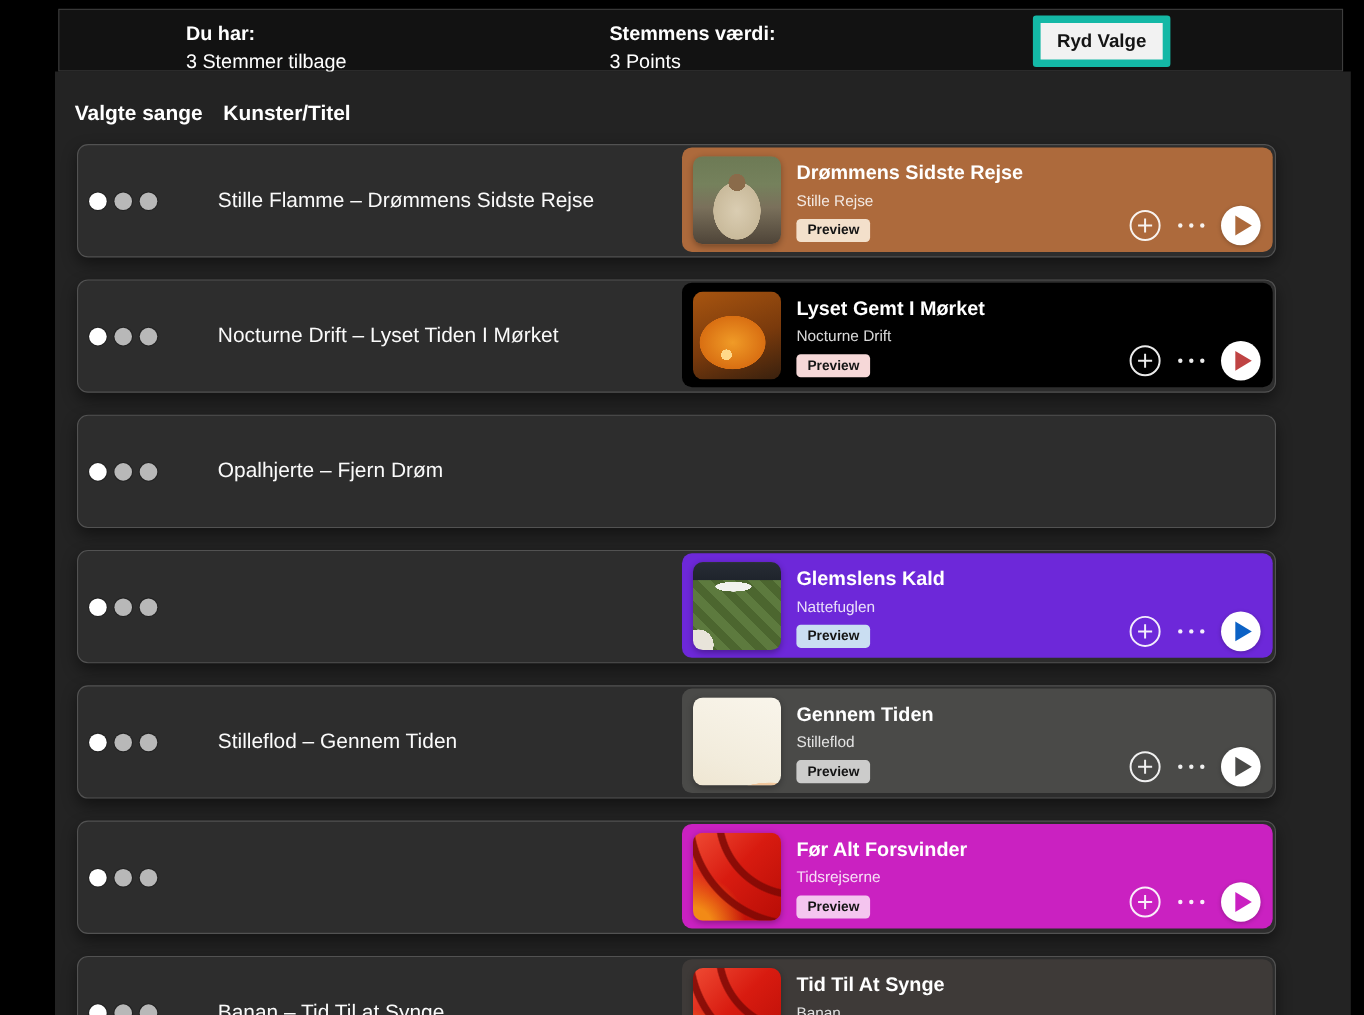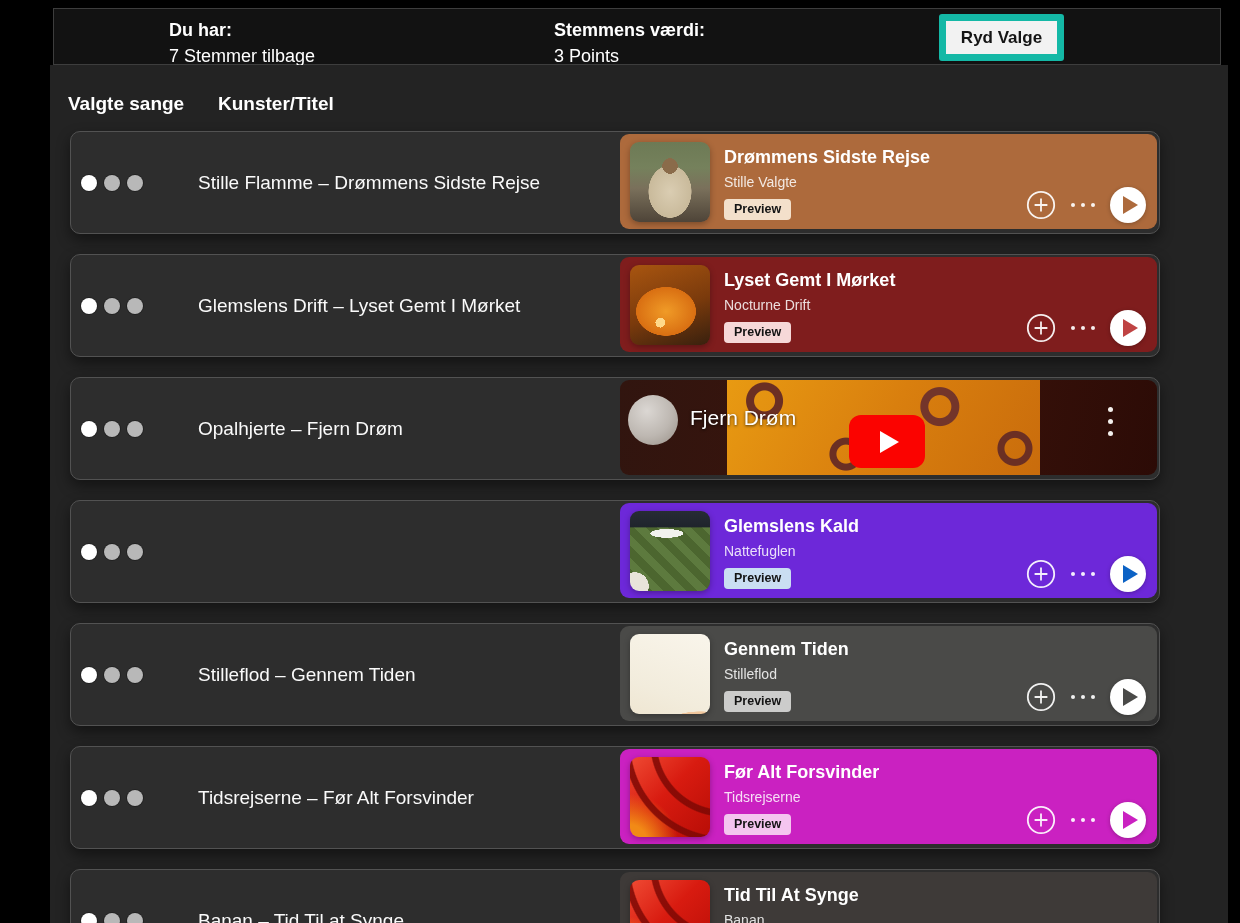--- a/index.html
+++ b/index.html
@@ -15,21 +15,21 @@
   .hlabel{font-size:18px;font-weight:bold;line-height:26px;}
   .hvalue{font-size:18px;line-height:26px;}
   .clear-btn{position:absolute;left:885px;top:5px;width:125px;height:47px;background:#f2f2f2;
     border:7px solid #14b8a6;border-radius:3px;color:#141414;font-size:17px;font-weight:600;
     font-family:"Liberation Sans",sans-serif;cursor:pointer;}
 
   
   .list-area{position:absolute;left:0;top:65px;width:1178px;height:858px;background:#232323;}
   .col-label{position:absolute;top:28px;color:#fff;font-size:19px;font-weight:bold;}
   .col-label.col1{left:18px;}
-  .col-label.col2{left:168px;}
+  .col-label.col2{left:153px;}
   .rows{position:absolute;left:20px;top:66px;width:1090px;display:flex;flex-direction:column;gap:20px;}
 
   .row{position:relative;flex:none;height:101px;background:#2d2d2d;border:1px solid #525252;
     border-radius:10px;box-shadow:0 6px 14px rgba(0,0,0,.45);}
   .dots{position:absolute;left:10px;top:50%;transform:translateY(-50%);display:flex;gap:7px;}
   .dot{width:16px;height:16px;border-radius:50%;background:#b8b8b8;box-shadow:0 0 0 1px rgba(0,0,0,.25);}
   .song-label{position:absolute;left:127px;top:50%;transform:translateY(-50%);color:#fafafa;
     font-size:19px;white-space:nowrap;}
 
   
@@ -94,21 +94,21 @@
     linear-gradient(135deg,#ef4a33 0%,#d81b10 45%,#b80d06 100%);}
 </style>
 </head>
 <body>
 
 <div class="content">
 
   <div class="header-bar">
     <div class="hgroup g1">
       <div class="hlabel">Du har:</div>
-      <div class="hvalue">7 Stemmer tilbage</div>
+      <div class="hvalue">3 Stemmer tilbage</div>
     </div>
     <div class="hgroup g2">
       <div class="hlabel">Stemmens værdi:</div>
       <div class="hvalue">3 Points</div>
     </div>
     <button class="clear-btn">Ryd Valge</button>
   </div>
 
   <div class="list-area">
     <div class="col-label col1">Valgte sange</div>
@@ -117,21 +117,21 @@
         <div class="row">
     <div class="dots">
       <span class="dot" style="background: rgb(255, 255, 255);"></span>
       <span class="dot" style="background: rgb(184, 184, 184);"></span>
       <span class="dot" style="background: rgb(184, 184, 184);"></span>
     </div>
     <div class="song-label">Stille Flamme – Drømmens Sidste Rejse</div>
     <div class="embed" style="background: rgb(173, 106, 60);">
       <div class="sp-art art-pug-in-blanket"></div>
       <div class="sp-title">Drømmens Sidste Rejse</div>
-      <div class="sp-artist">Stille Valgte</div>
+      <div class="sp-artist">Stille Rejse</div>
       <div class="sp-badge" style="background: rgb(243, 224, 203);">Preview</div>
       <div class="controls">
         <svg class="icon-plus" viewBox="0 0 30 30">
           <circle cx="15" cy="15" r="13.2" fill="none" stroke="#ffffff" stroke-width="1.8"></circle>
           <path d="M15 8.6v12.8M8.6 15h12.8" fill="none" stroke="#ffffff" stroke-width="1.8"></path>
         </svg>
         <div class="icon-more">
                 <span></span>
                 <span></span>
                 <span></span>
@@ -141,22 +141,22 @@
         </div>
       </div>
     </div>
   </div>
         <div class="row">
     <div class="dots">
       <span class="dot" style="background: rgb(255, 255, 255);"></span>
       <span class="dot" style="background: rgb(184, 184, 184);"></span>
       <span class="dot" style="background: rgb(184, 184, 184);"></span>
     </div>
-    <div class="song-label">Glemslens Drift – Lyset Gemt I Mørket</div>
-    <div class="embed" style="background: #7f1d1d;">
+    <div class="song-label">Nocturne Drift – Lyset Tiden I Mørket</div>
+    <div class="embed" style="background: #000000;">
       <div class="sp-art art-jack-o-lantern"></div>
       <div class="sp-title">Lyset Gemt I Mørket</div>
       <div class="sp-artist">Nocturne Drift</div>
       <div class="sp-badge" style="background: rgb(246, 216, 216);">Preview</div>
       <div class="controls">
         <svg class="icon-plus" viewBox="0 0 30 30">
           <circle cx="15" cy="15" r="13.2" fill="none" stroke="#ffffff" stroke-width="1.8"></circle>
           <path d="M15 8.6v12.8M8.6 15h12.8" fill="none" stroke="#ffffff" stroke-width="1.8"></path>
         </svg>
         <div class="icon-more">
@@ -170,33 +170,20 @@
       </div>
     </div>
   </div>
         <div class="row">
     <div class="dots">
       <span class="dot" style="background: rgb(255, 255, 255);"></span>
       <span class="dot" style="background: rgb(184, 184, 184);"></span>
       <span class="dot" style="background: rgb(184, 184, 184);"></span>
     </div>
     <div class="song-label">Opalhjerte – Fjern Drøm</div>
-    <div class="embed yt">
-      <div class="yt-avatar"></div>
-      <div class="yt-title">Fjern Drøm</div>
-      <div class="yt-thumb art-abstract-orange-pattern"></div>
-      <div class="yt-play" style="background: rgb(251, 3, 0);">
-        <span class="tri"></span>
-      </div>
-      <div class="kebab">
-              <span></span>
-              <span></span>
-              <span></span>
-            </div>
-    </div>
   </div>
         <div class="row">
     <div class="dots">
       <span class="dot" style="background: rgb(255, 255, 255);"></span>
       <span class="dot" style="background: rgb(184, 184, 184);"></span>
       <span class="dot" style="background: rgb(184, 184, 184);"></span>
     </div>
     <div class="embed" style="background: #6d28d9;">
       <div class="sp-art art-pineapple-sunglasses"></div>
       <div class="sp-title">Glemslens Kald</div>
@@ -245,21 +232,20 @@
         </div>
       </div>
     </div>
   </div>
         <div class="row">
     <div class="dots">
       <span class="dot" style="background: rgb(255, 255, 255);"></span>
       <span class="dot" style="background: rgb(184, 184, 184);"></span>
       <span class="dot" style="background: rgb(184, 184, 184);"></span>
     </div>
-    <div class="song-label">Tidsrejserne – Før Alt Forsvinder</div>
     <div class="embed" style="background: rgb(202, 33, 193);">
       <div class="sp-art art-red-arcs"></div>
       <div class="sp-title">Før Alt Forsvinder</div>
       <div class="sp-artist">Tidsrejserne</div>
       <div class="sp-badge" style="background: rgb(244, 197, 239);">Preview</div>
       <div class="controls">
         <svg class="icon-plus" viewBox="0 0 30 30">
           <circle cx="15" cy="15" r="13.2" fill="none" stroke="#ffffff" stroke-width="1.8"></circle>
           <path d="M15 8.6v12.8M8.6 15h12.8" fill="none" stroke="#ffffff" stroke-width="1.8"></path>
         </svg>

